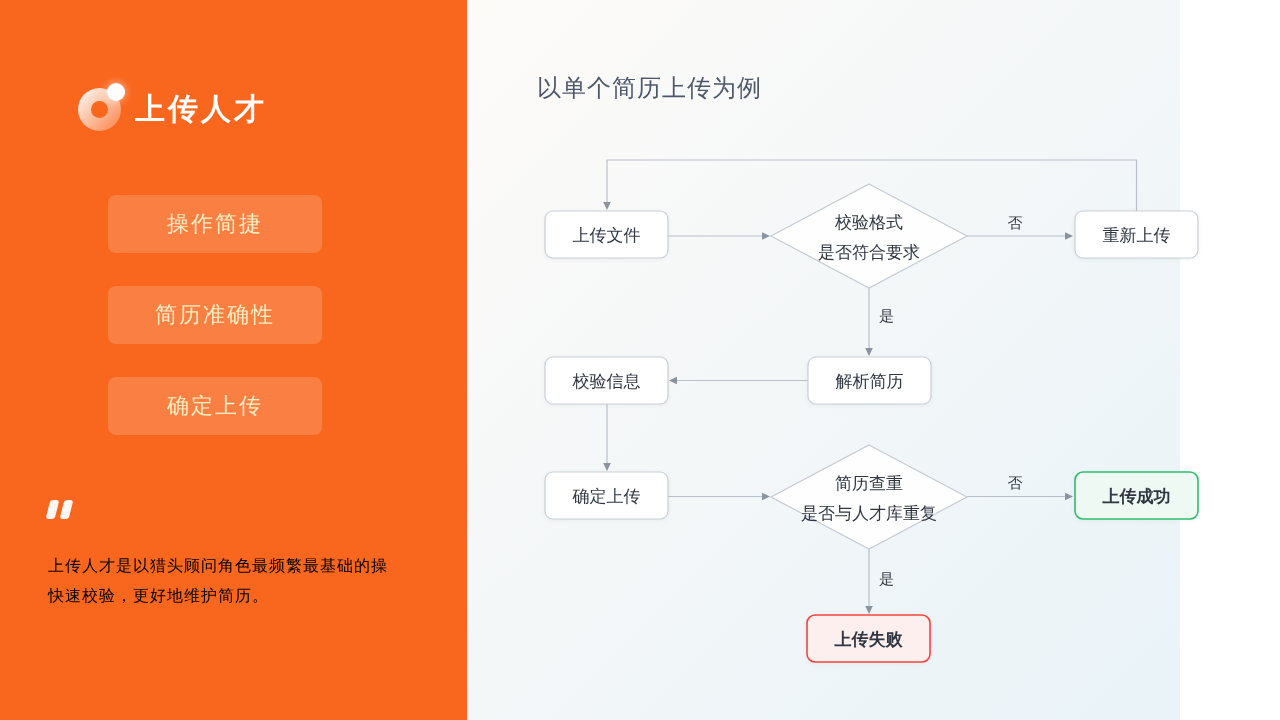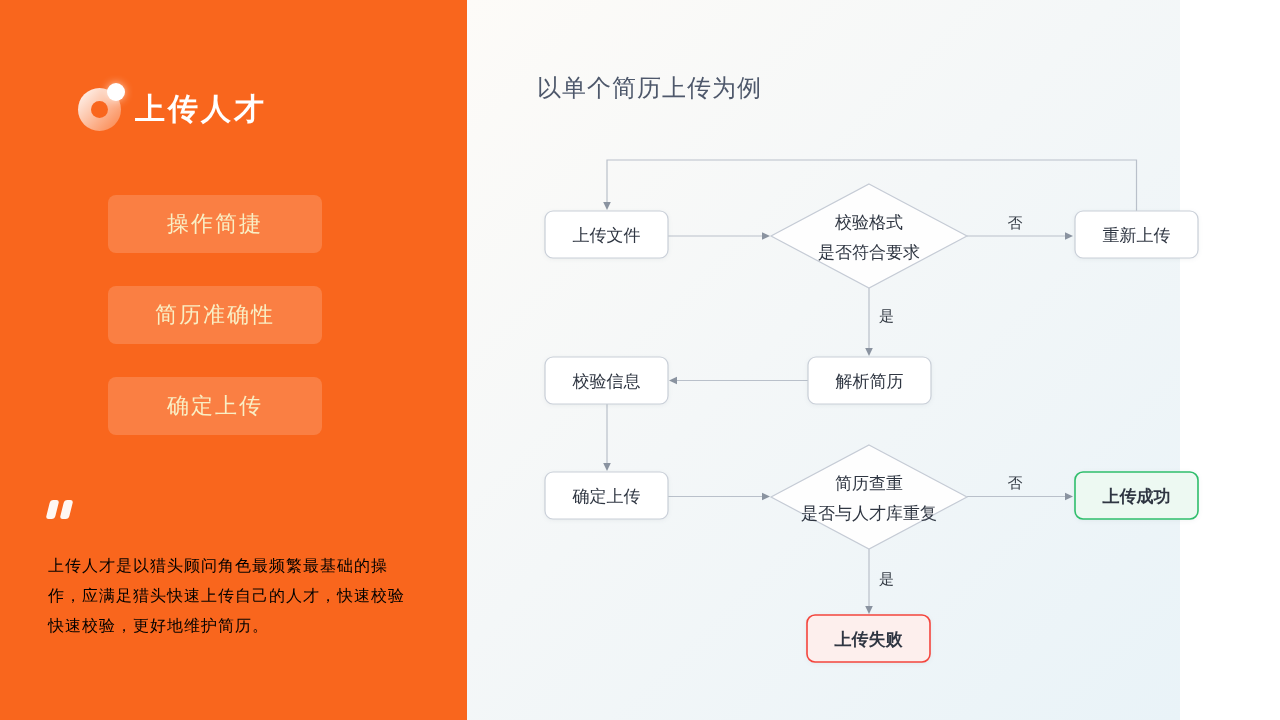--- a/index.html
+++ b/index.html
@@ -94,21 +94,20 @@
       <button class="pill">简历准确性</button>
       <button class="pill">确定上传</button>
     </div>
 
     <div class="quote">
       <div class="qmark">
         <span></span>
         <span></span>
       </div>
       <p>上传人才是以猎头顾问角色最频繁最基础的操</p>
-      <p>作，应满足猎头快速上传自己的人才，快速校验</p>
       <p>快速校验，更好地维护简历。</p>
     </div>
 
   </aside>
 
   <main class="panel">
     <h2 class="flow-title">以单个简历上传为例</h2>
 
     <svg class="flow" width="813" height="720" viewBox="0 0 813 720">
 

